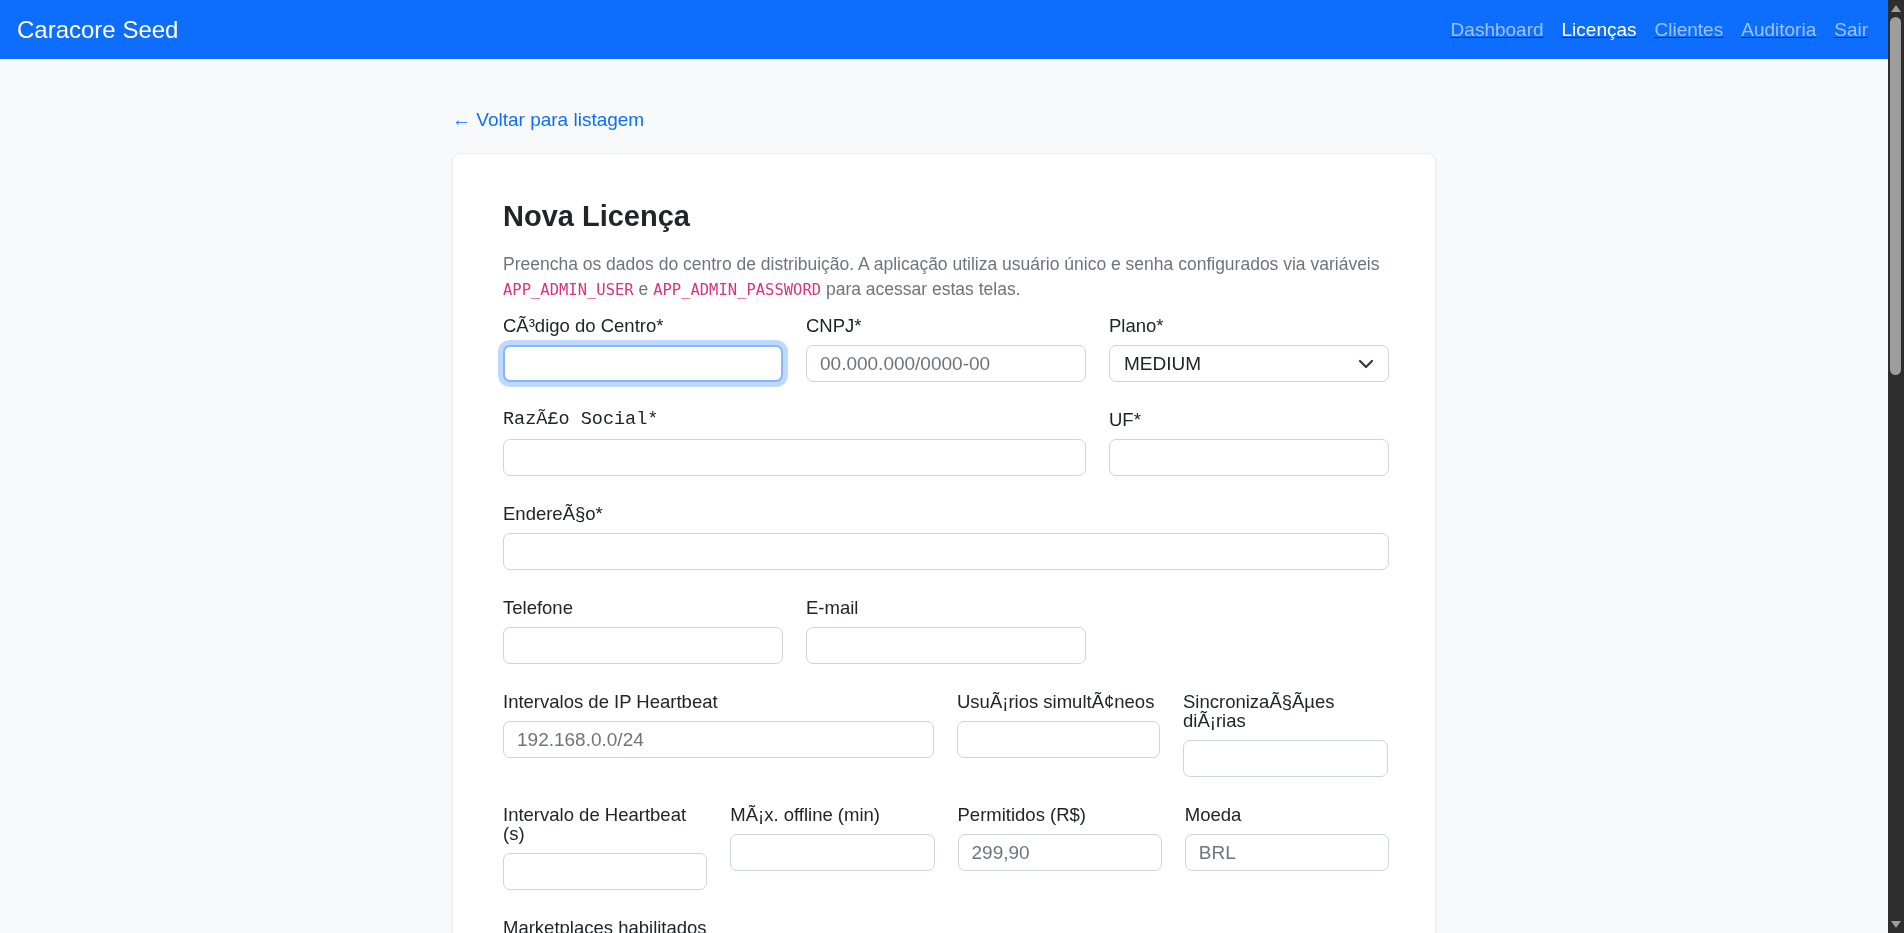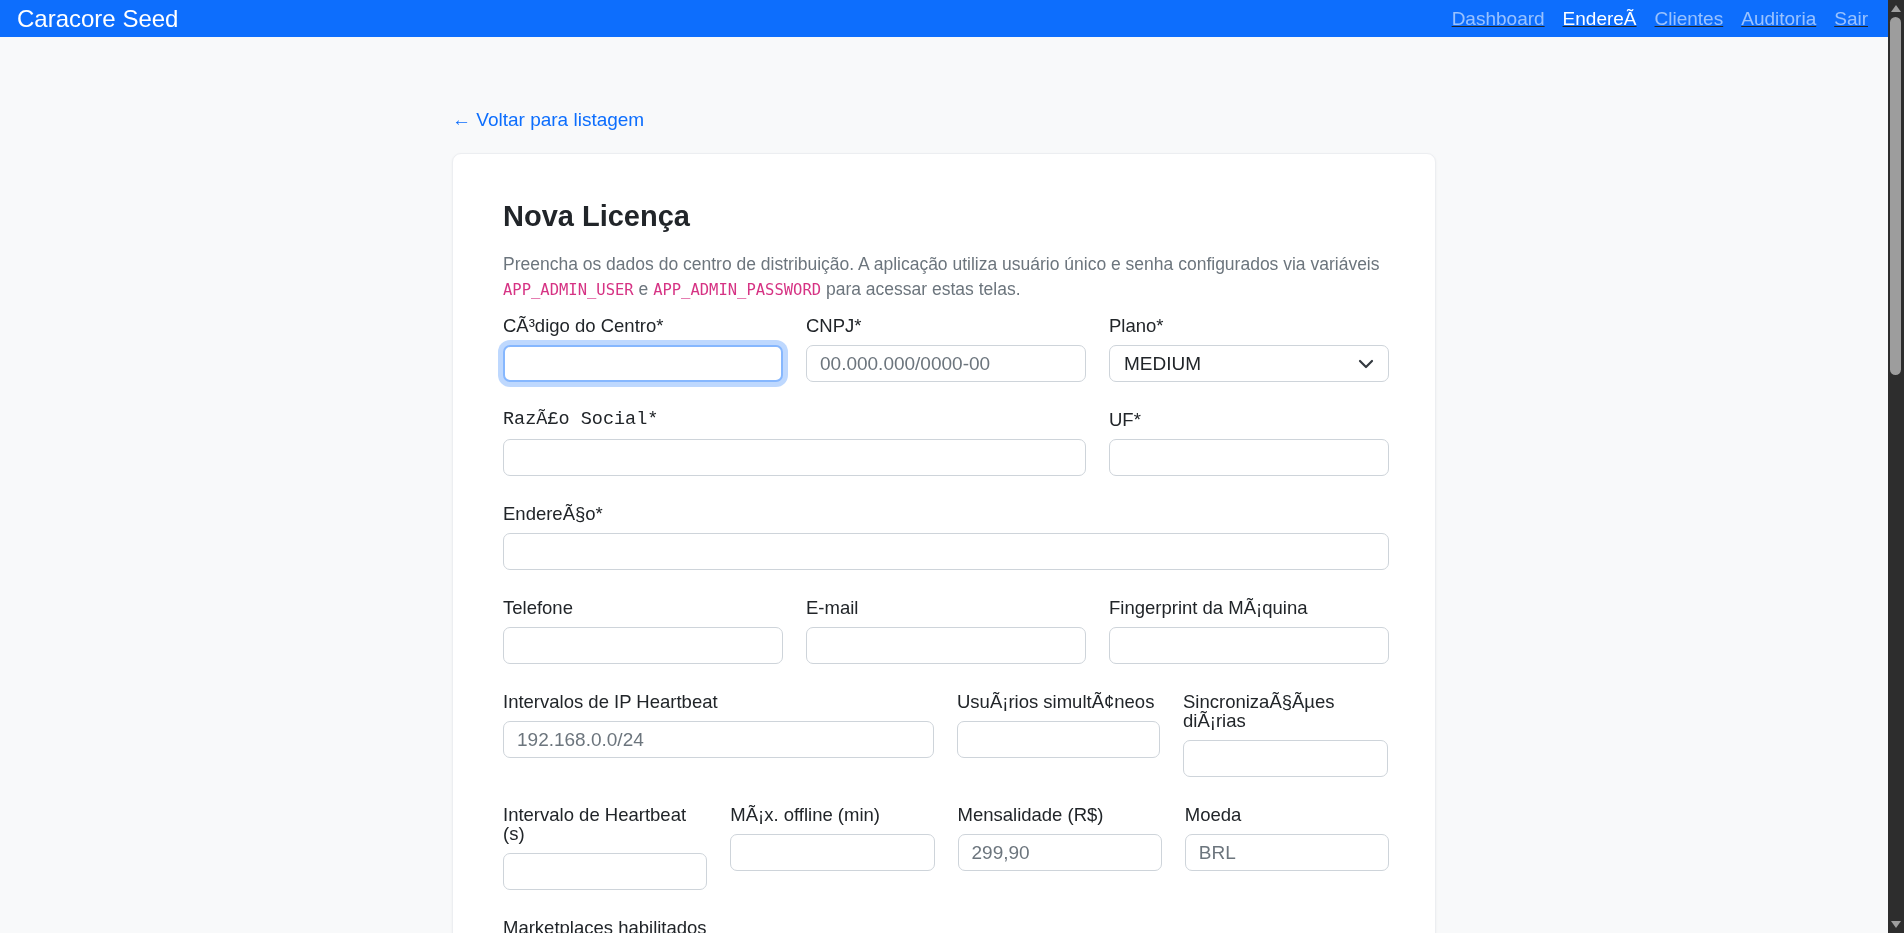--- a/index.html
+++ b/index.html
@@ -6,21 +6,21 @@
   html,body { width:1904px; height:933px; overflow:hidden; }
   body {
     position:relative;
     background:#f8f9fa;
     font-family:"Liberation Sans", sans-serif;
     color:#212529;
   }
   
   .navbar {
     position:absolute; top:0; left:0;
-    width:1888px; height:37px;
+    width:1888px; height:59px;
     background:#0d6efd;
     display:flex; align-items:center; justify-content:space-between;
     padding:0 11px 0 17px;
     gap:40px;
   }
   .brand { color:#ffffff; font-size:24px; line-height:53px; cursor:pointer; }
   .nav { display:flex; align-items:flex-end;text-decoration:underline; }
   .nav-link {
     color:rgba(255,255,255,0.58);
     font-size:19px; padding:0 9px;
@@ -111,21 +111,21 @@
     border-top:7px solid #9d9d9d; cursor:pointer;
   }
 </style>
 </head>
 <body>
 
 <nav class="navbar">
   <div class="brand">Caracore Seed</div>
   <div class="nav">
     <a class="nav-link">Dashboard</a>
-    <a class="nav-link active">EndereÃ</a>
+    <a class="nav-link active">Licenças</a>
     <a class="nav-link">Clientes</a>
     <a class="nav-link">Auditoria</a>
     <a class="nav-link">Sair</a>
   </div>
 </nav>
 
 <a class="back-link">← Voltar para listagem</a>
 
 <div class="card">
   <h2 class="card-title">Nova Licença</h2>
@@ -171,24 +171,20 @@
 
   <div class="frow">
     <div class="field w3">
       <label>Telefone</label>
       <input class="tbox" style="">
     </div>
     <div class="field w3">
       <label>E-mail</label>
       <input class="tbox" style="">
     </div>
-    <div class="field w3">
-      <label>Fingerprint da MÃ¡quina</label>
-      <input class="tbox" style="">
-    </div>
   </div>
 
   <div class="frow">
     <div class="field wip">
       <label>Intervalos de IP Heartbeat</label>
       <input class="tbox" placeholder="192.168.0.0/24" style="">
     </div>
     <div class="field ws1">
       <label>UsuÃ¡rios simultÃ¢neos</label>
       <input class="tbox" style="">
@@ -202,21 +198,21 @@
   <div class="frow">
     <div class="field f1">
       <label>Intervalo de Heartbeat (s)</label>
       <input class="tbox" style="">
     </div>
     <div class="field f1">
       <label>MÃ¡x. offline (min)</label>
       <input class="tbox" style="">
     </div>
     <div class="field f1">
-      <label>Mensalidade (R$)</label>
+      <label>Permitidos (R$)</label>
       <input class="tbox" placeholder="299,90" style="">
     </div>
     <div class="field f1">
       <label>Moeda</label>
       <input class="tbox" placeholder="BRL" style="">
     </div>
   </div>
 
   <div class="mk-label">Marketplaces habilitados</div>
 </div>

